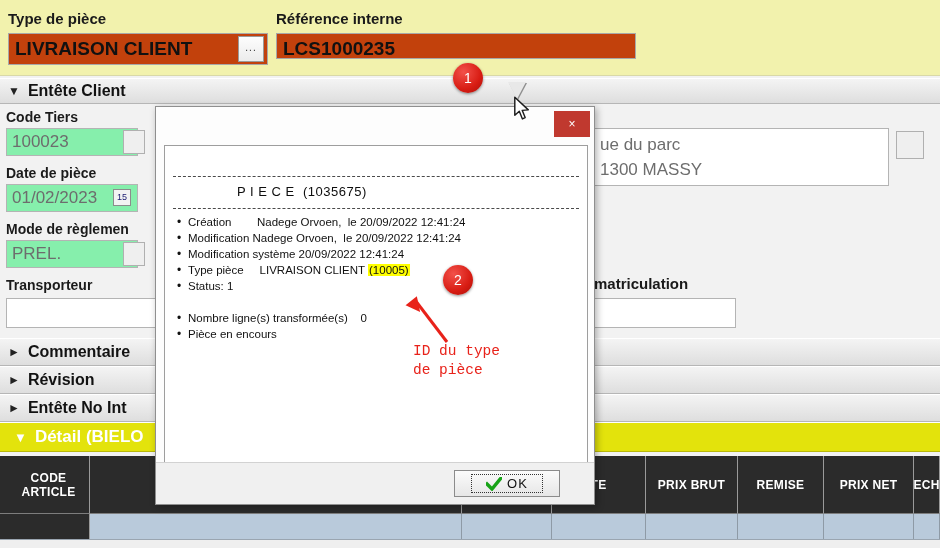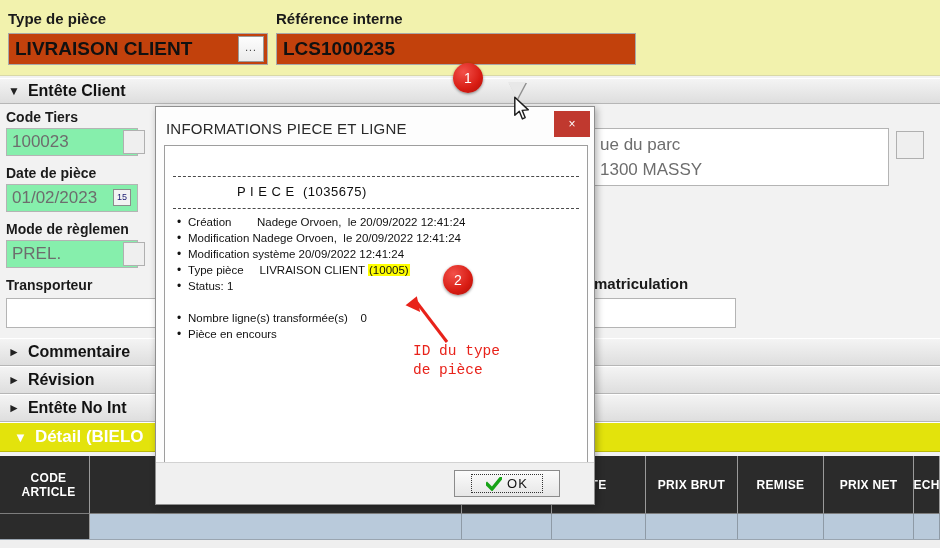--- a/index.html
+++ b/index.html
@@ -272,21 +272,21 @@
 
 <div id="app">
 
   <div class="top-band"></div>
 
   <div class="fld-label" style="left:8px; top:10px;">Type de pièce</div>
   <div class="tb-input" style="left:8px; top:33px; width:260px; height:32px;">LIVRAISON CLIENT</div>
   <div class="ellipsis-btn" style="left:238px; top:36px; width:26px; height:26px;">...</div>
 
   <div class="fld-label" style="left:276px; top:10px;">Référence interne</div>
-  <div class="tb-input" style="left:276px; top:33px; width:360px; height:32px;">LCS1000235</div>
+  <div class="tb-input" style="left:276px; top:33px; width:360px; height:26px;">LCS1000235</div>
 
   <div class="section-bar" style="left:0px; top:78px; width:940px; height:26px;">
     <span class="tri">▼</span>
     <span>Entête Client</span>
   </div>
 
   <div class="form-label" style="left:6px; top:109px;">Code Tiers</div>
   <div class="form-input" style="left:6px; top:128px; width:132px; height:28px;">100023</div>
   <div class="sq-btn" style="left:123px; top:130px; width:22px; height:24px;"></div>
 
@@ -342,21 +342,20 @@
   <div class="grid-cell" style="left:462px; top:513px; width:90px;  height:26px;"></div>
   <div class="grid-cell" style="left:552px; top:513px; width:94px;  height:26px;"></div>
   <div class="grid-cell" style="left:646px; top:513px; width:92px;  height:26px;"></div>
   <div class="grid-cell" style="left:738px; top:513px; width:86px;  height:26px;"></div>
   <div class="grid-cell" style="left:824px; top:513px; width:90px;  height:26px;"></div>
   <div class="grid-cell" style="left:914px; top:513px; width:26px;  height:26px;"></div>
   <div class="grid-bottom" style="left:0px;   top:539px; width:940px; height:9px;"></div>
 
   <div class="modal">
 
-    <div class="modal-title">INFORMATIONS PIECE ET LIGNE</div>
     <div class="modal-close">×</div>
 
     <div class="modal-body">
 
       <div class="dashrule" style="top:30px;"></div>
       <div class="piece-head" style="top:38px;">P I E C E  (1035675)</div>
       <div class="dashrule" style="top:62px;"></div>
 
       <div class="bullet-row" style="top:70px;">
         <span class="dot">•</span>

